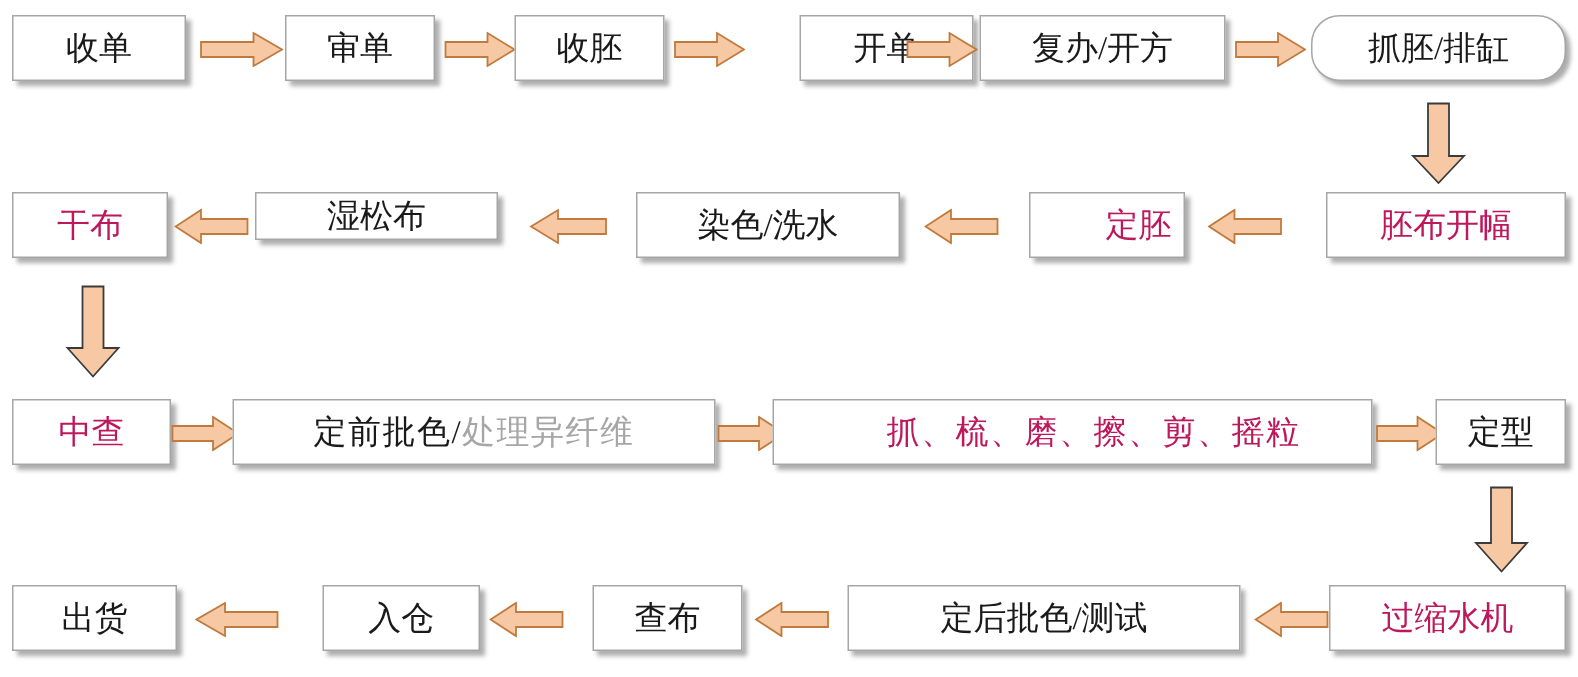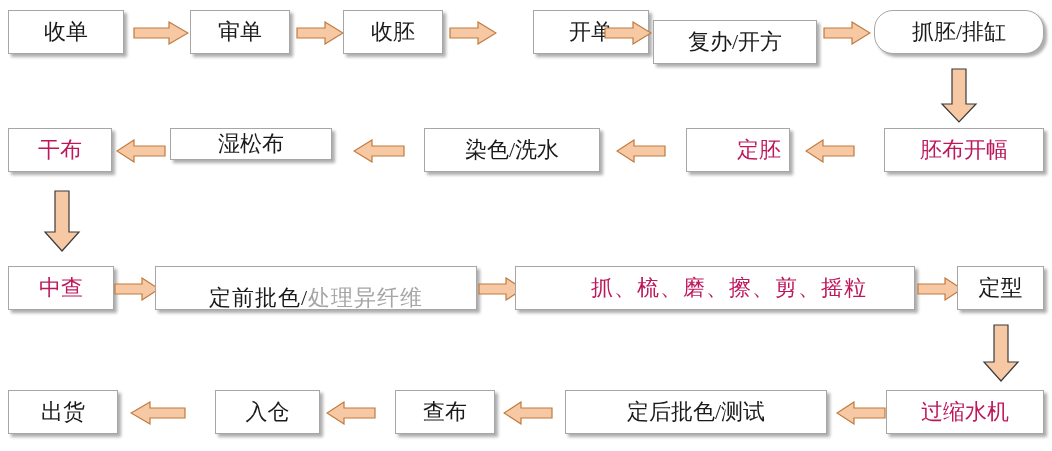--- a/index.html
+++ b/index.html
@@ -94,21 +94,21 @@
   <div class="node" style="left:497px; top:10px; width:116px; height:44px;margin-left:36px;">
     <span class="txt">开单</span>
   </div>
 
   <div class="arrow" style="left:604px; top:21px;">
     <svg width="48" height="24" viewBox="0 0 48 24">
       <path d="M1,7 L29,7 L29,1 L47,12 L29,23 L29,17 L1,17 Z" fill="#f6c9a4" stroke="#c07a3e" stroke-width="1.2"></path>
     </svg>
   </div>
 
-  <div class="node" style="left:653px; top:10px; width:164px; height:44px;margin-top:10px;">
+  <div class="node" style="left:653px; top:10px; width:164px; height:44px;">
     <span class="txt">复办/开方</span>
   </div>
 
   <div class="arrow" style="left:823px; top:21px;">
     <svg width="48" height="24" viewBox="0 0 48 24">
       <path d="M1,7 L29,7 L29,1 L47,12 L29,23 L29,17 L1,17 Z" fill="#f6c9a4" stroke="#c07a3e" stroke-width="1.2"></path>
     </svg>
   </div>
 
   <div class="node" style="left:874px; top:10px; width:170px; height:44px;border-radius:19px;">
@@ -174,21 +174,21 @@
   <div class="node" style="left:8px; top:266px; width:106px; height:44px;">
     <span class="txt dim">中查</span>
   </div>
 
   <div class="arrow" style="left:114px; top:277px;">
     <svg width="46" height="24" viewBox="0 0 46 24">
       <path d="M1,7 L28,7 L28,1 L45,12 L28,23 L28,17 L1,17 Z" fill="#f6c9a4" stroke="#c07a3e" stroke-width="1.2"></path>
     </svg>
   </div>
 
-  <div class="node wide" style="left:155px; top:266px; width:322px; height:44px;align-items:flex-end;">
+  <div class="node wide" style="left:155px; top:266px; width:322px; height:44px;">
     <span class="txt"><span class="darkpart">定前批色/</span><span class="dimpart">处理异纤维</span></span>
   </div>
 
   <div class="arrow" style="left:478px; top:277px;">
     <svg width="46" height="24" viewBox="0 0 46 24">
       <path d="M1,7 L28,7 L28,1 L45,12 L28,23 L28,17 L1,17 Z" fill="#f6c9a4" stroke="#c07a3e" stroke-width="1.2"></path>
     </svg>
   </div>
 
   <div class="node wide" style="left:515px; top:266px; width:400px; height:44px;padding-left:28px;">

